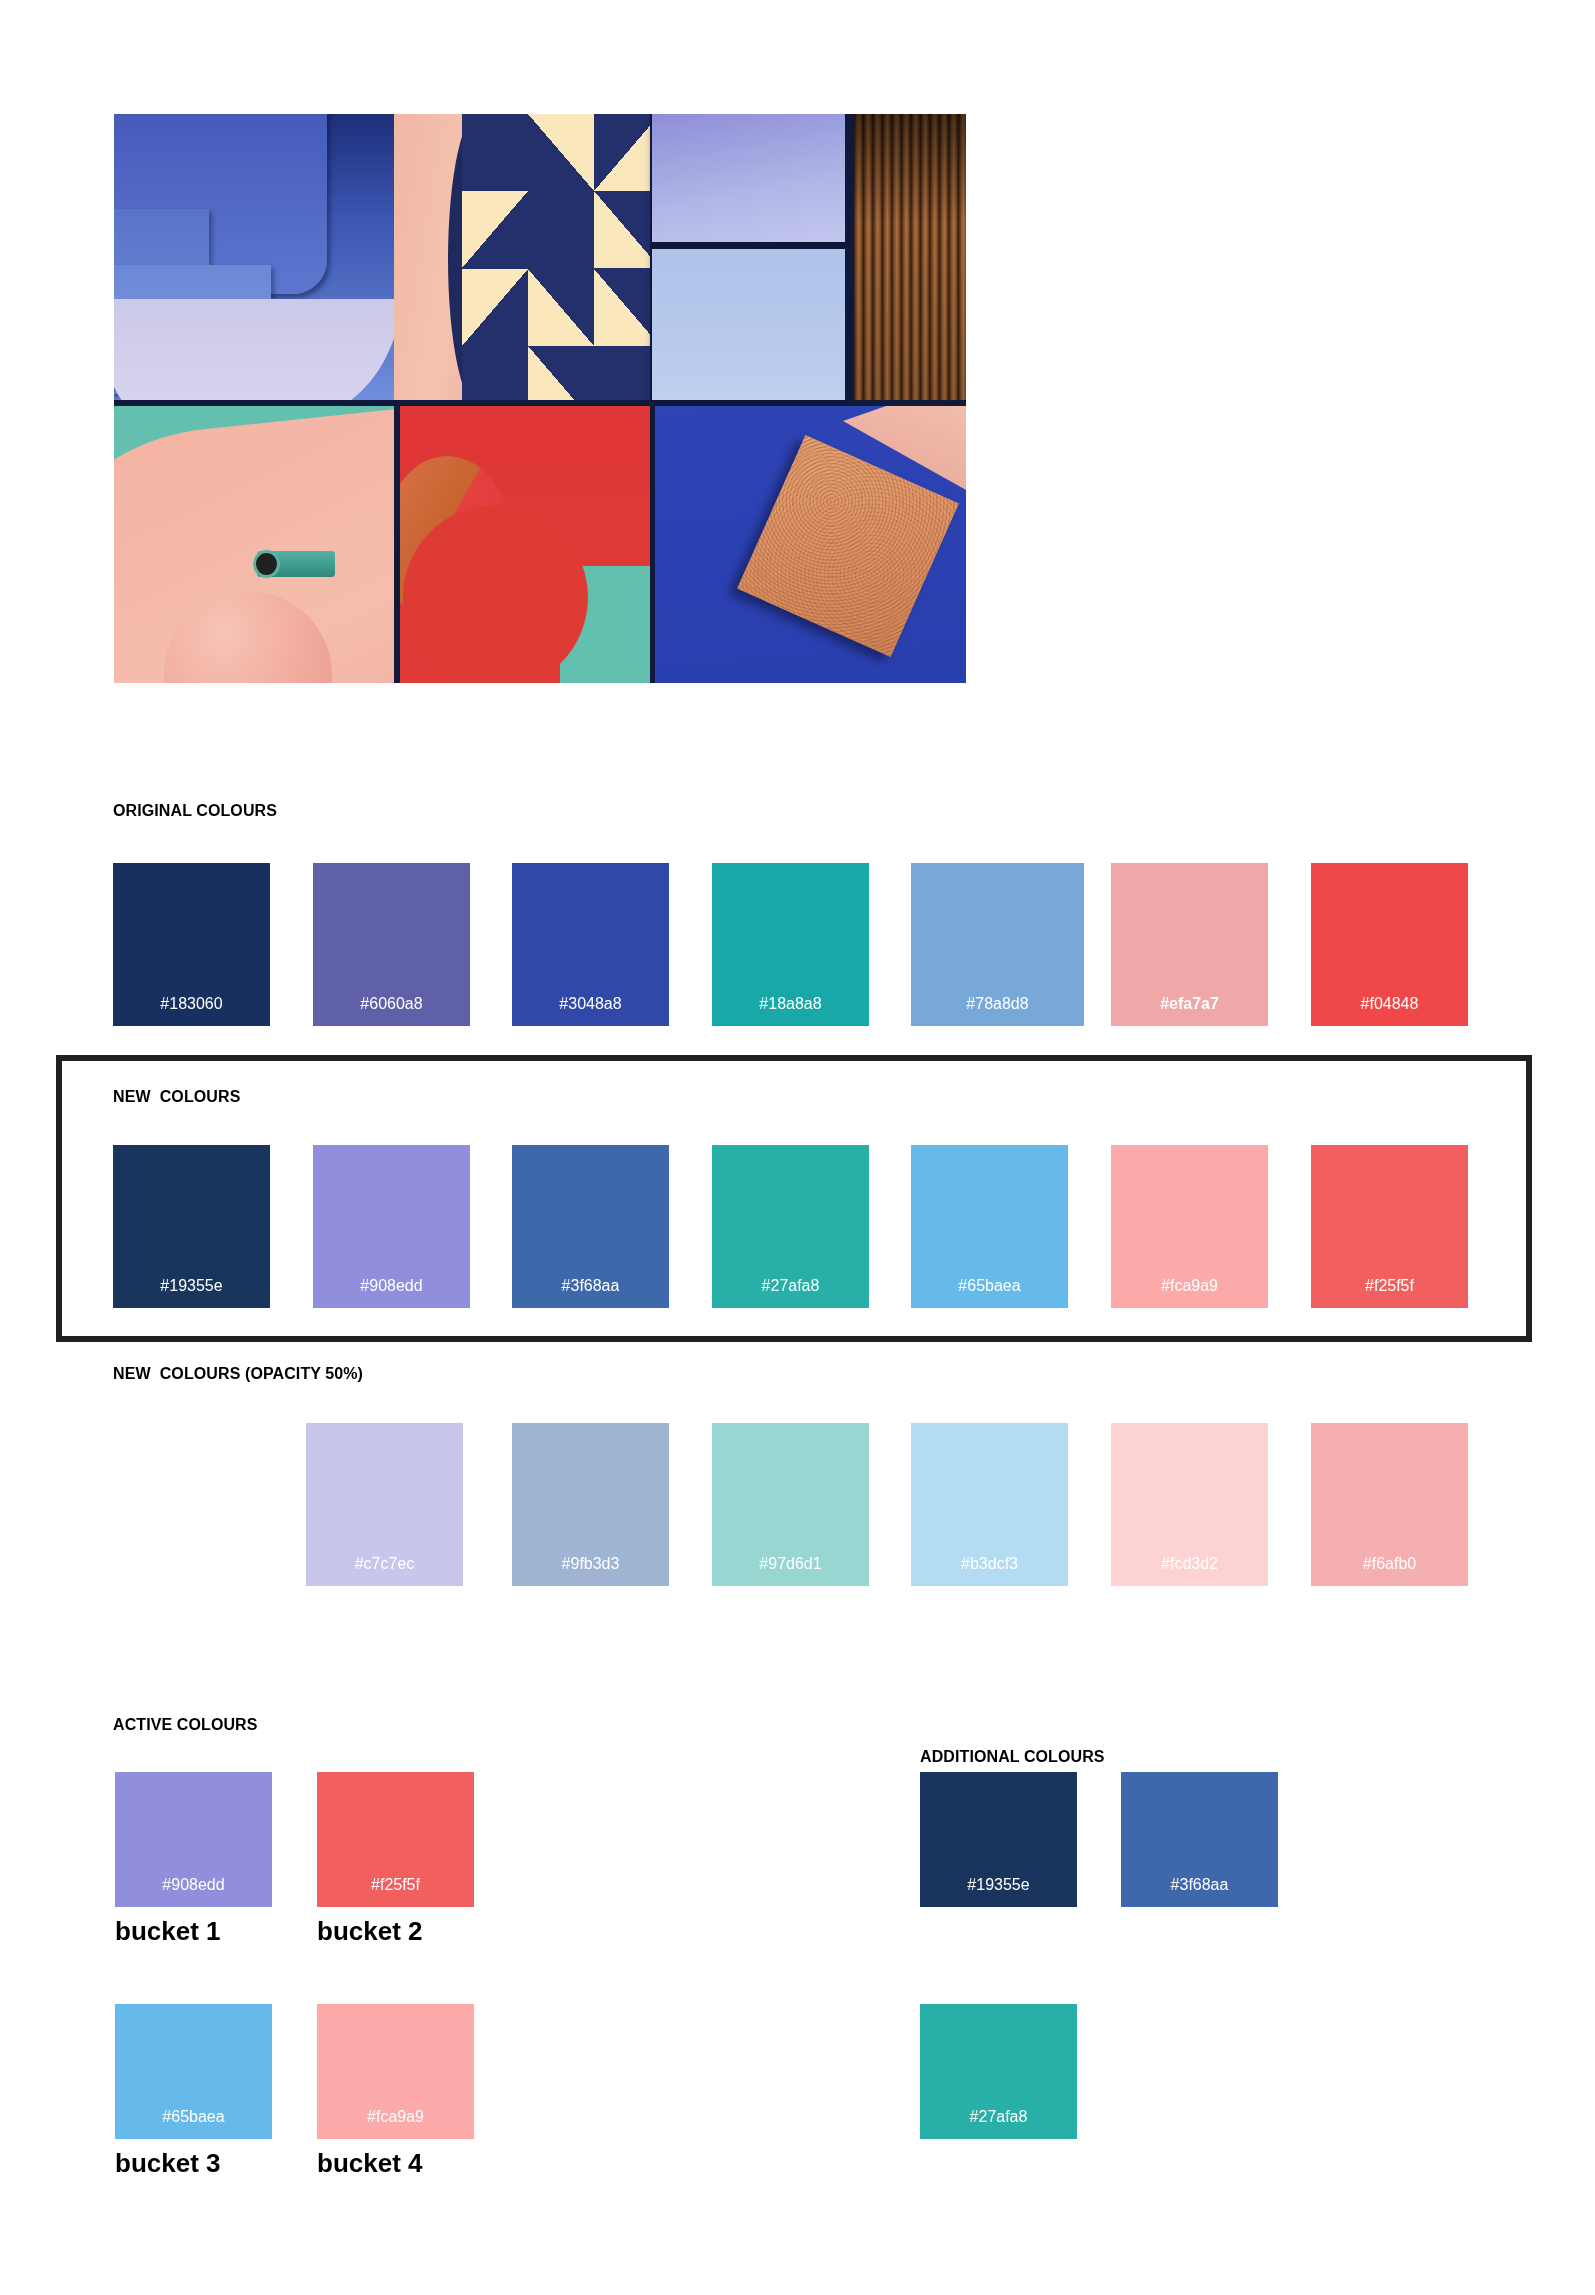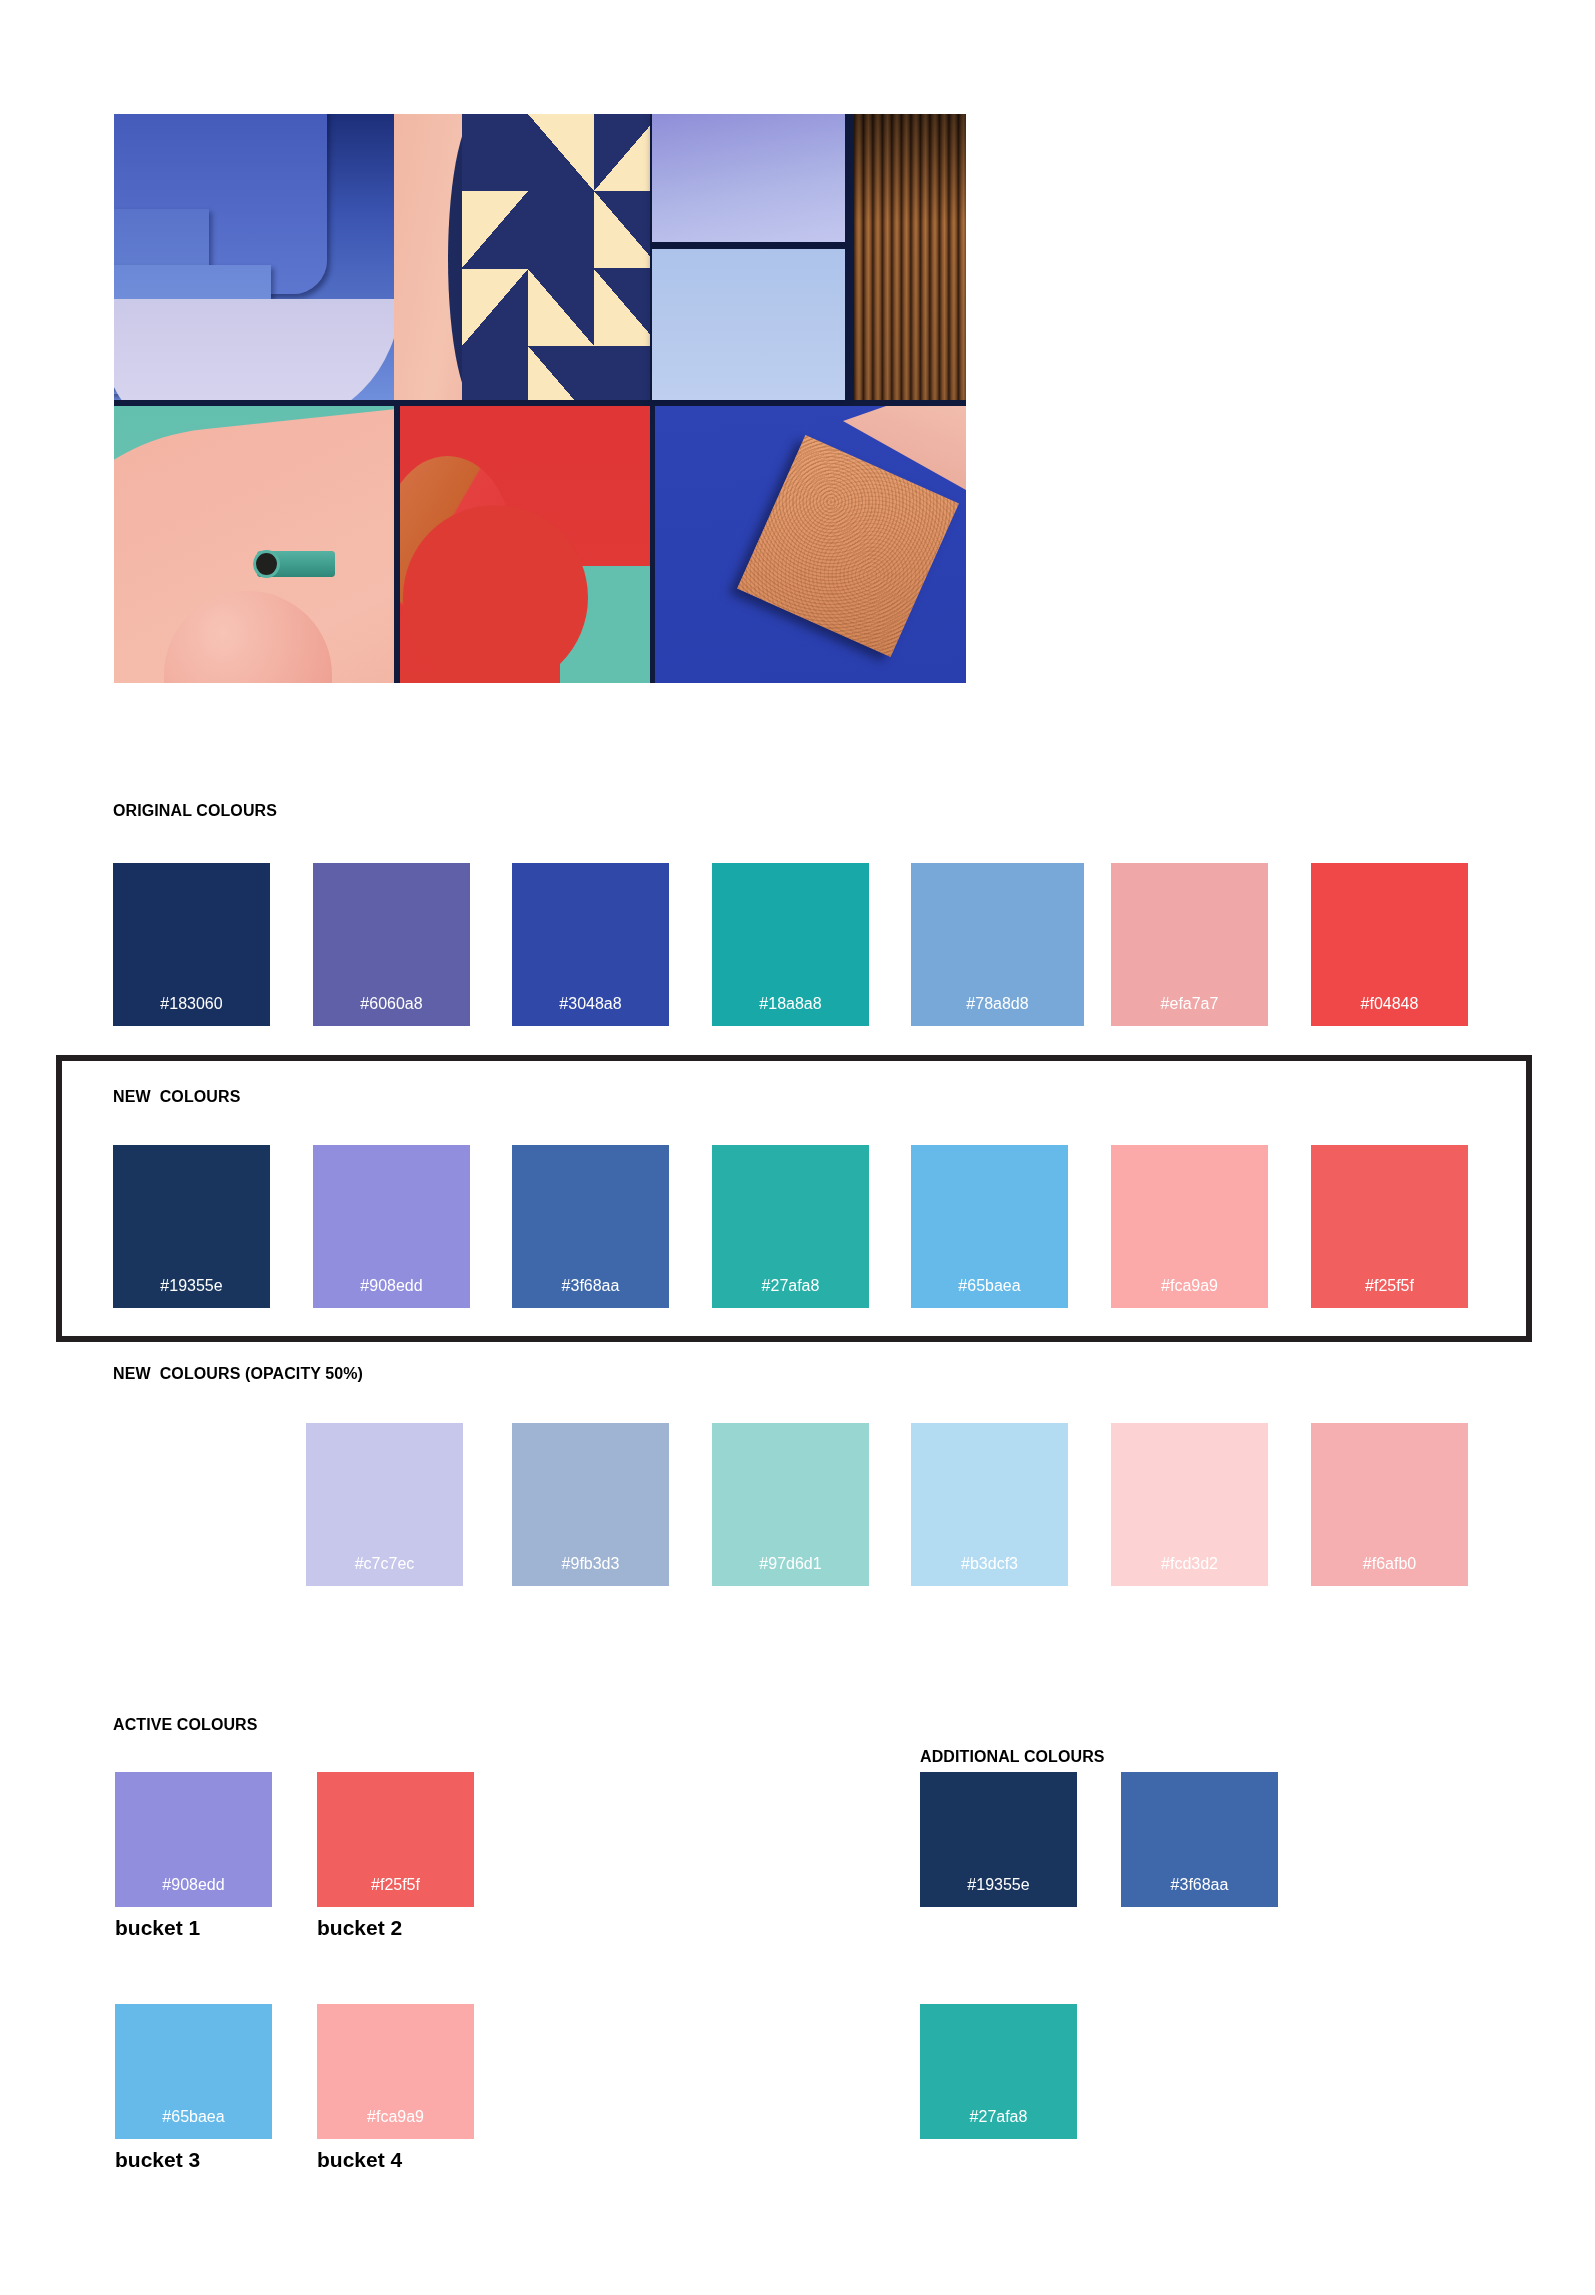--- a/index.html
+++ b/index.html
@@ -214,21 +214,21 @@
   }
 
   
   .bucket {
     position: absolute;
     width: 157px;
   }
   .bucket-swatch { width: 157px; height: 135px; position: relative; }
   .bucket-name {
     margin-top: 9px;
-    font-size: 21px;
+    font-size: 26px;
     font-weight: bold;
     color: #000;
     font-family: "Liberation Sans", sans-serif;
   }
   .add-swatch { position: absolute; width: 157px; height: 135px; }
 </style>
 </head>
 <body>
 
 <div id="moodboard">
@@ -292,21 +292,21 @@
   </div>
   <div class="swatch" style="left:399px;  background:#3048a8;">
     <div class="swatch-label">#3048a8</div>
   </div>
   <div class="swatch" style="left:599px; background:#18a8a8;">
     <div class="swatch-label">#18a8a8</div>
   </div>
   <div class="swatch" style="left:798px; background:#78a8d8;padding-left:16px;">
     <div class="swatch-label">#78a8d8</div>
   </div>
-  <div class="swatch" style="left:998px; background:#efa7a7;">
+  <div class="swatch" style="left:998px; background:#efa7a7;font-weight:bold;">
     <div class="swatch-label">#efa7a7</div>
   </div>
   <div class="swatch" style="left:1198px; background:#f04848;">
     <div class="swatch-label">#f04848</div>
   </div>
 </div>
 
 <div id="new-colours-box"></div>
 
 <div class="section-title" style="left:113px; top:1088px;">NEW  COLOURS</div>

